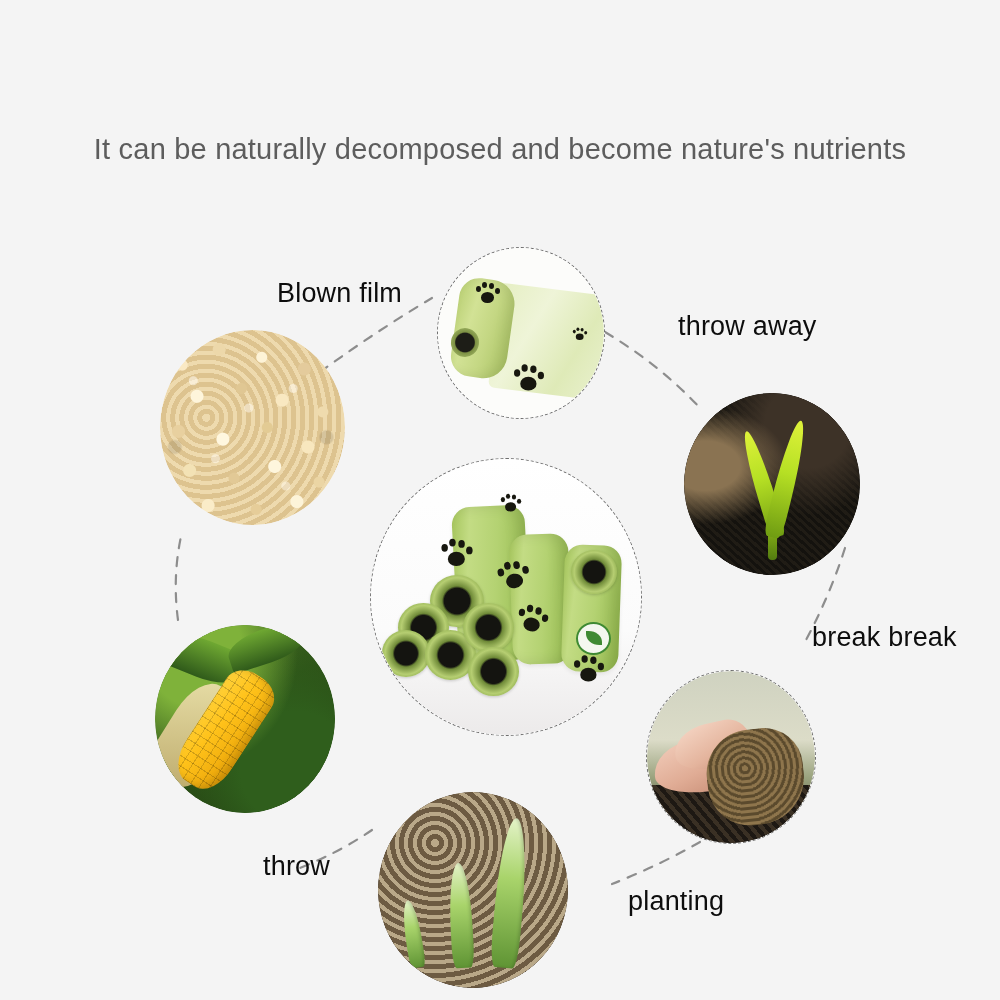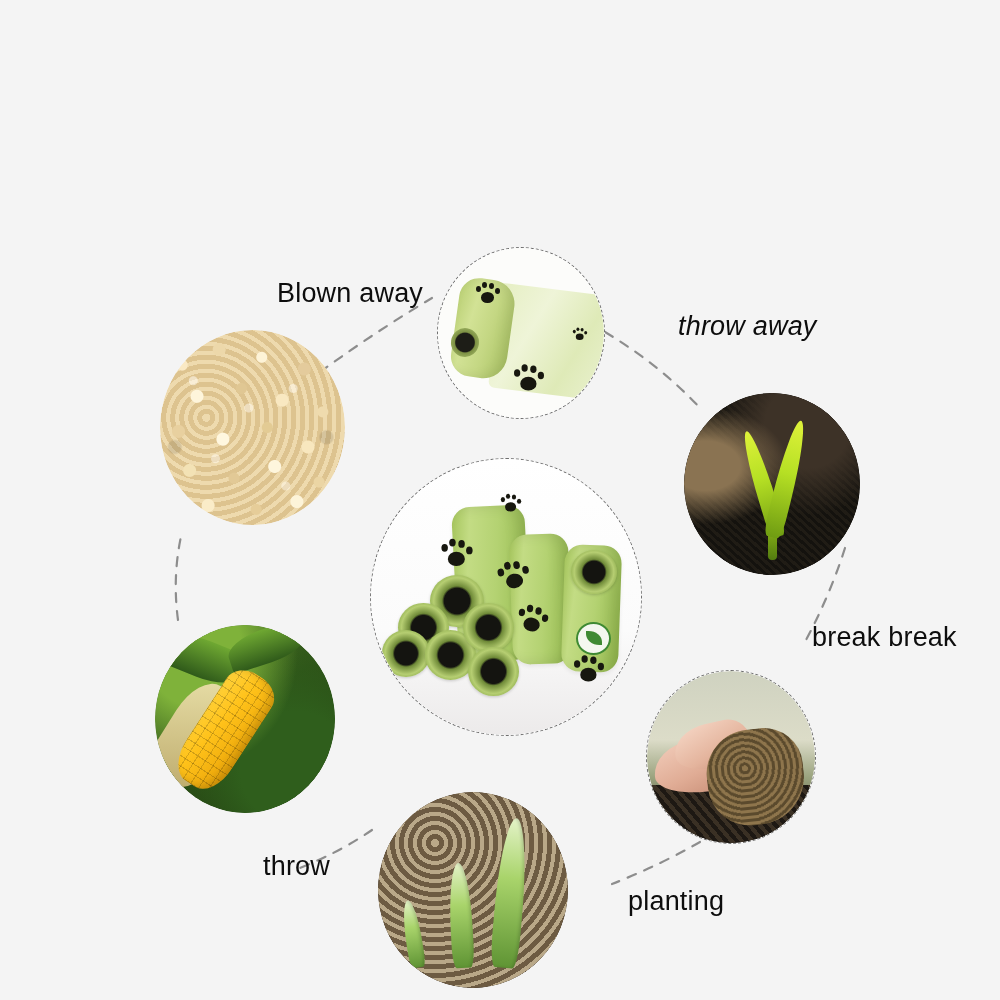--- a/index.html
+++ b/index.html
@@ -296,20 +296,21 @@
       linear-gradient(100deg,#ffd33d 0%, #ffc21a 40%, #e9a207 100%);
     box-shadow: inset -5px 0 10px rgba(0,0,0,.18);
   }
 </style>
 </head>
 <body>
 
 <div id="stage">
 
 
+  <div class="page-subtitle">It can be naturally decomposed and become nature's nutrients</div>
 
   <svg id="connectors" viewBox="0 0 1000 1000" xmlns="http://www.w3.org/2000/svg">
     <g fill="none" stroke="#8d8d8d" stroke-width="2.2" stroke-dasharray="9 9" stroke-linecap="round">
 
       <path d="M 320 372 Q 378 330 432 298"></path>
 
       <path d="M 605 332 Q 660 365 700 408"></path>
 
       <path d="M 845 548 Q 830 595 806 640"></path>
 
@@ -350,32 +351,32 @@
         <div class="paw" style="left:78%; top:44%; transform:scale(.6);">
           <i class="t1"></i>
             <i class="t2"></i>
             <i class="t3"></i>
             <i class="t4"></i>
             <i class="pad"></i>
         </div>
       </div>
     </div>
   </div>
-  <div class="node-label" style="left:277px; top:278px;">Blown away</div>
+  <div class="node-label" style="left:277px; top:278px;">Blown film</div>
 
   <div class="photo" style="left:684px; top:393px; width:176px; height:182px;">
     <div class="photo-inner">
       <div class="scene darksoil">
         <div class="stem"></div>
         <div class="leafA"></div>
         <div class="leafB"></div>
       </div>
     </div>
   </div>
-  <div class="node-label" style="left:678px; top:311px;font-style:italic;">throw away</div>
+  <div class="node-label" style="left:678px; top:311px;">throw away</div>
 
   <div class="photo dashed" style="left:370px; top:458px; width:272px; height:278px;">
     <div class="photo-inner">
       <div class="scene pile">
         <div class="bigroll"></div>
         <div class="midroll"></div>
         <div class="sideroll"></div>
 
         <div class="endroll" style="left:22%; top:42%; width:20%; height:19%;"></div>
         <div class="endroll" style="left:10%; top:52%; width:19%; height:18%;"></div>

